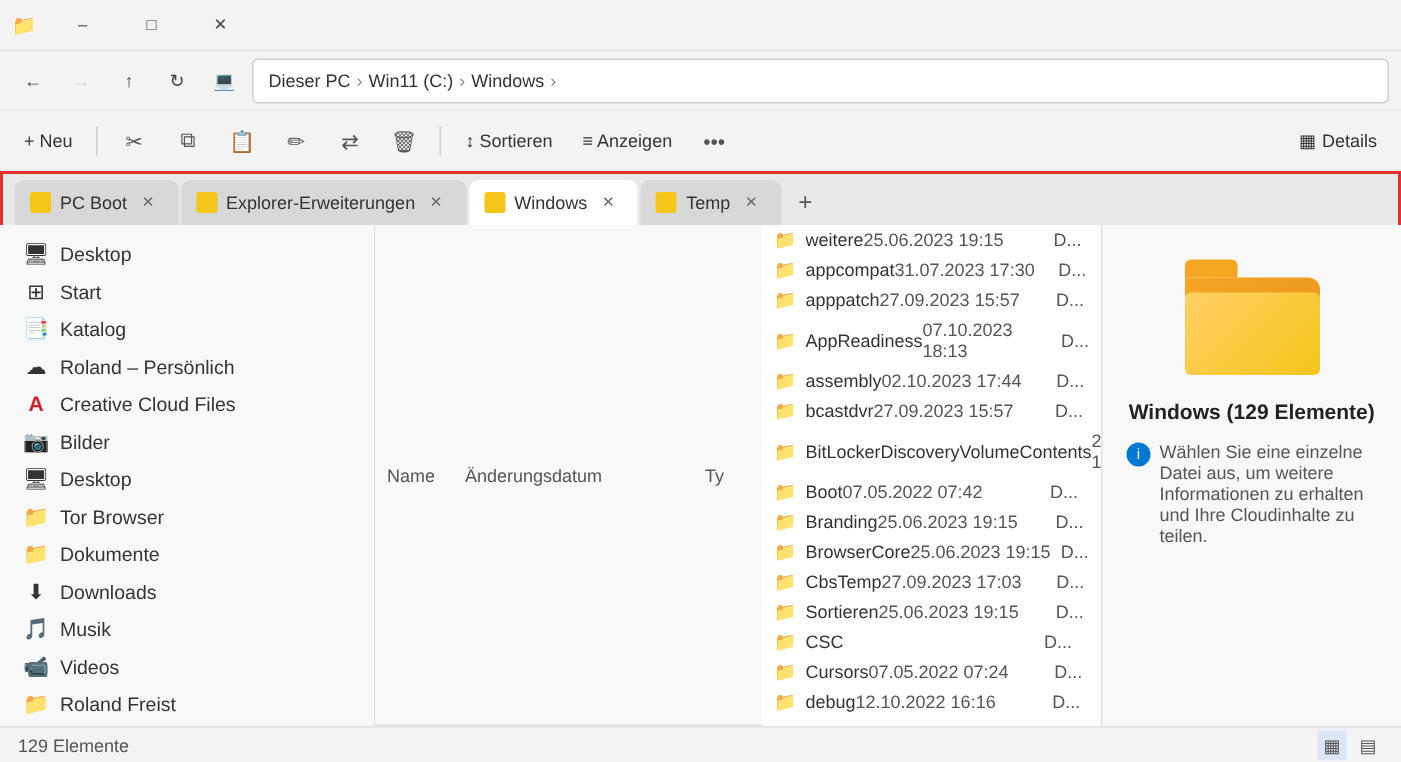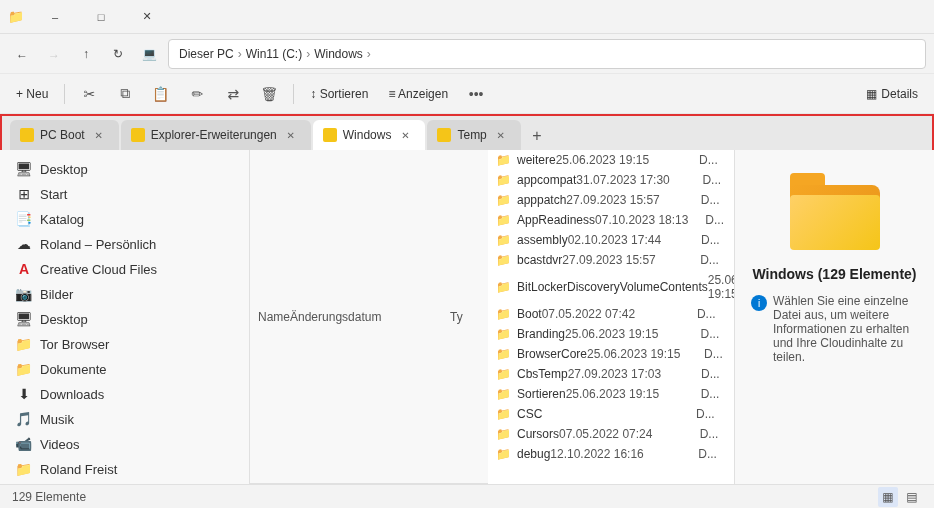--- a/index.html
+++ b/index.html
@@ -247,21 +247,21 @@
       display: flex;
       align-items: center;
       padding: 4px 8px;
       border-bottom: 1px solid #e0e0e0;
       background: #f8f8f8;
       font-size: 12px;
       color: #555;
       font-weight: 500;
     }
     .col-name { flex: 1; cursor: pointer; }
-    .col-date { width: 160px; cursor: pointer; }
+    .col-date { width: 160px; cursor: pointer; margin-left: 20px; }
     .col-type { width: 30px; cursor: pointer; }
     .file-list {
       flex: 1;
       overflow-y: auto;
     }
     .file-row {
       display: flex;
       align-items: center;
       padding: 3px 8px;
       font-size: 12px;

